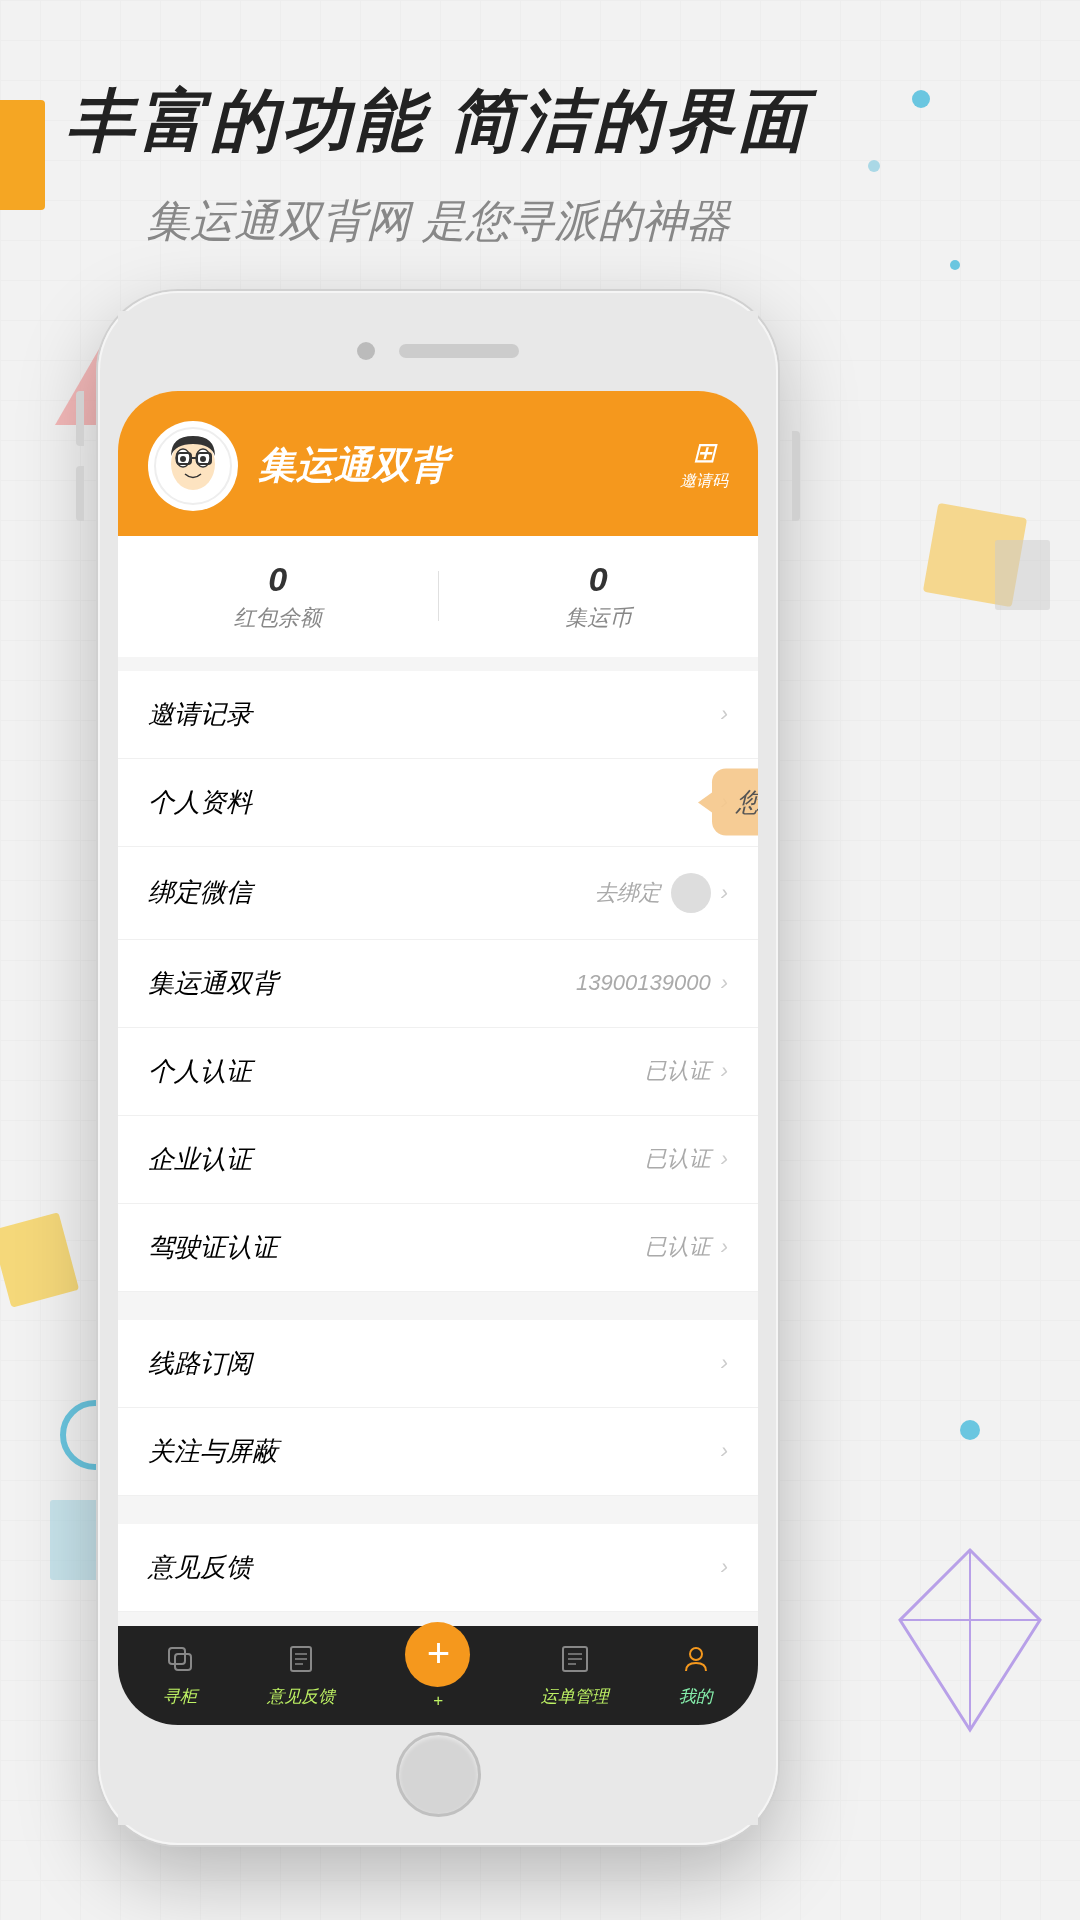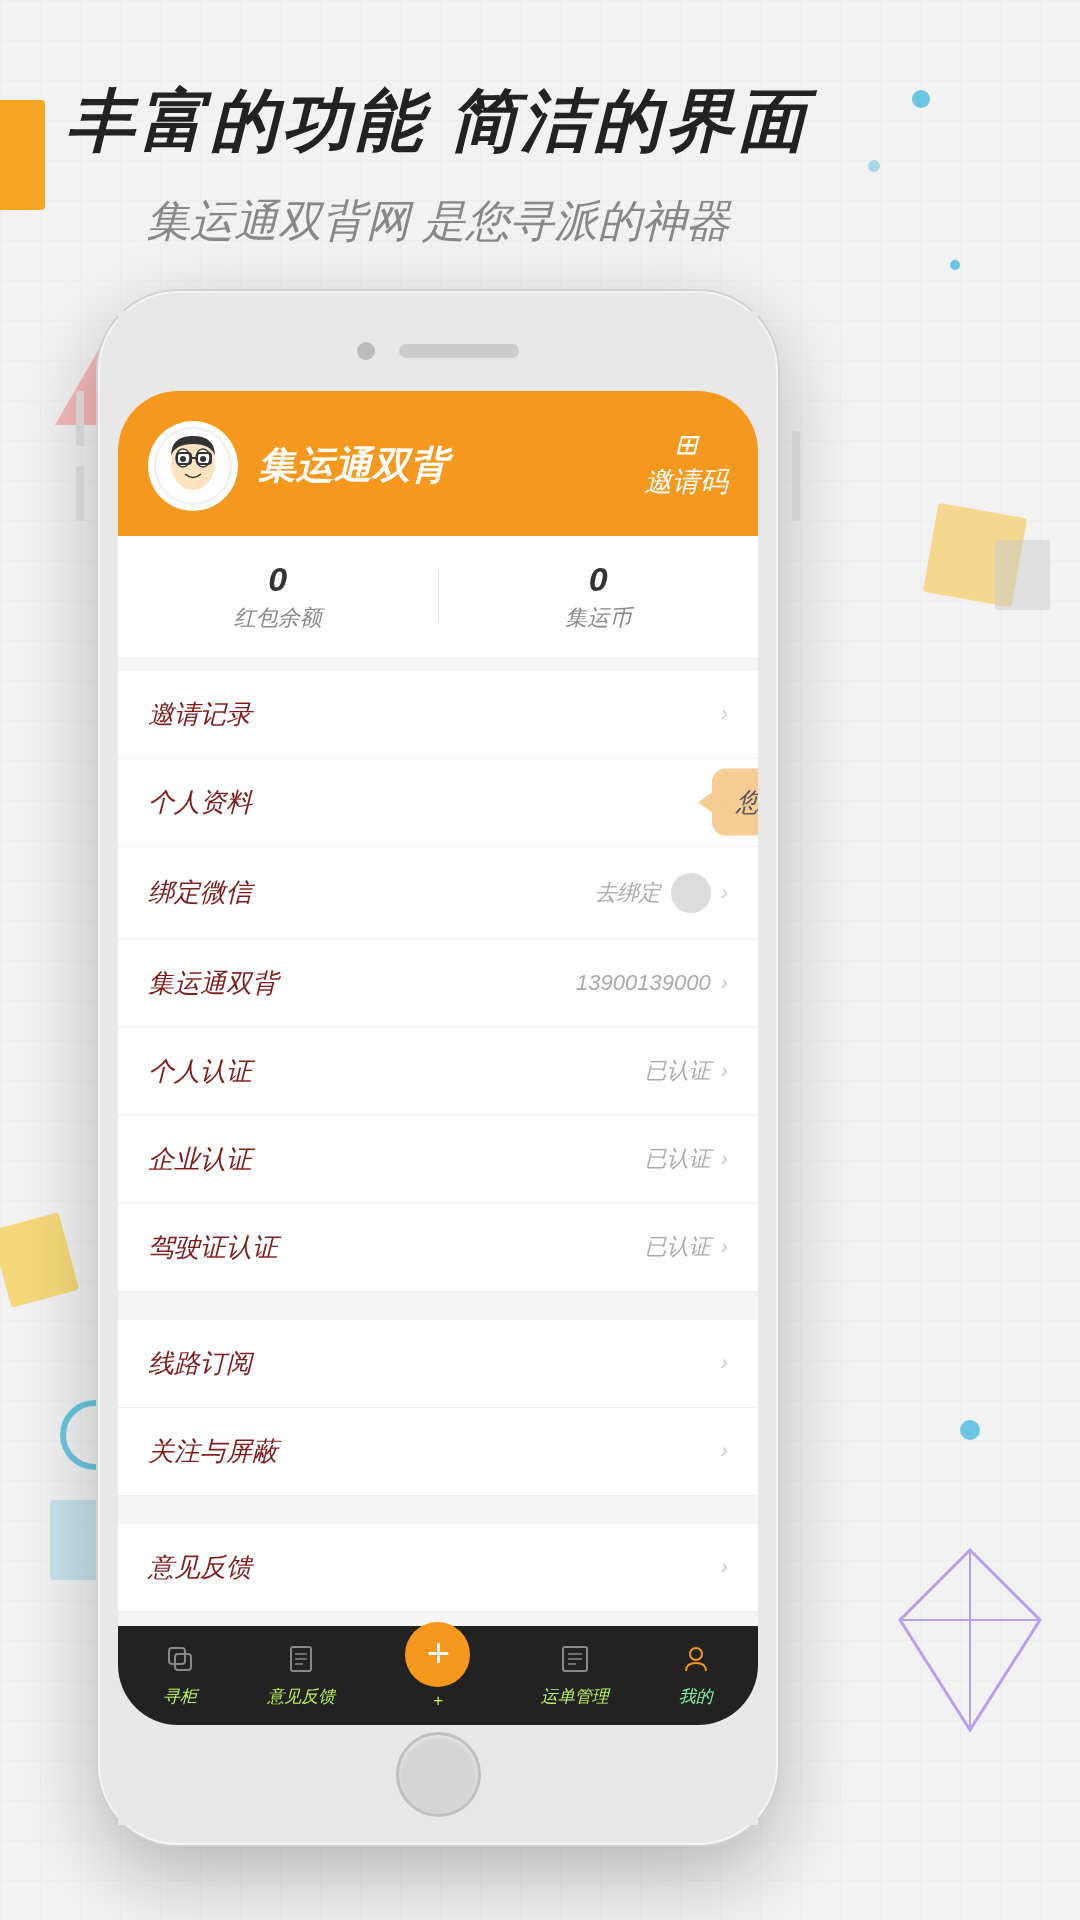--- a/index.html
+++ b/index.html
@@ -246,21 +246,21 @@
       display: flex;
       flex-direction: column;
       align-items: center;
       color: #fff;
     }
     .invite-icon {
       font-size: 28px;
       line-height: 1;
     }
     .invite-label {
-      font-size: 28px;
+      font-size: 16px;
       margin-top: 4px;
     }
 
     
     .stats-bar {
       background: #fff;
       display: flex;
       align-items: center;
       justify-content: center;
       padding: 24px 0;
@@ -292,21 +292,21 @@
     }
     .menu-item {
       display: flex;
       align-items: center;
       justify-content: space-between;
       padding: 26px 30px;
       border-bottom: 1px solid #f0f0f0;
     }
     .menu-item-label {
       font-size: 26px;
-      color: #7f1d1d;
+      color: #000000;
     }
     .menu-item-right {
       display: flex;
       align-items: center;
       gap: 10px;
     }
     .menu-item-value {
       font-size: 22px;
       color: #aaa;
     }

